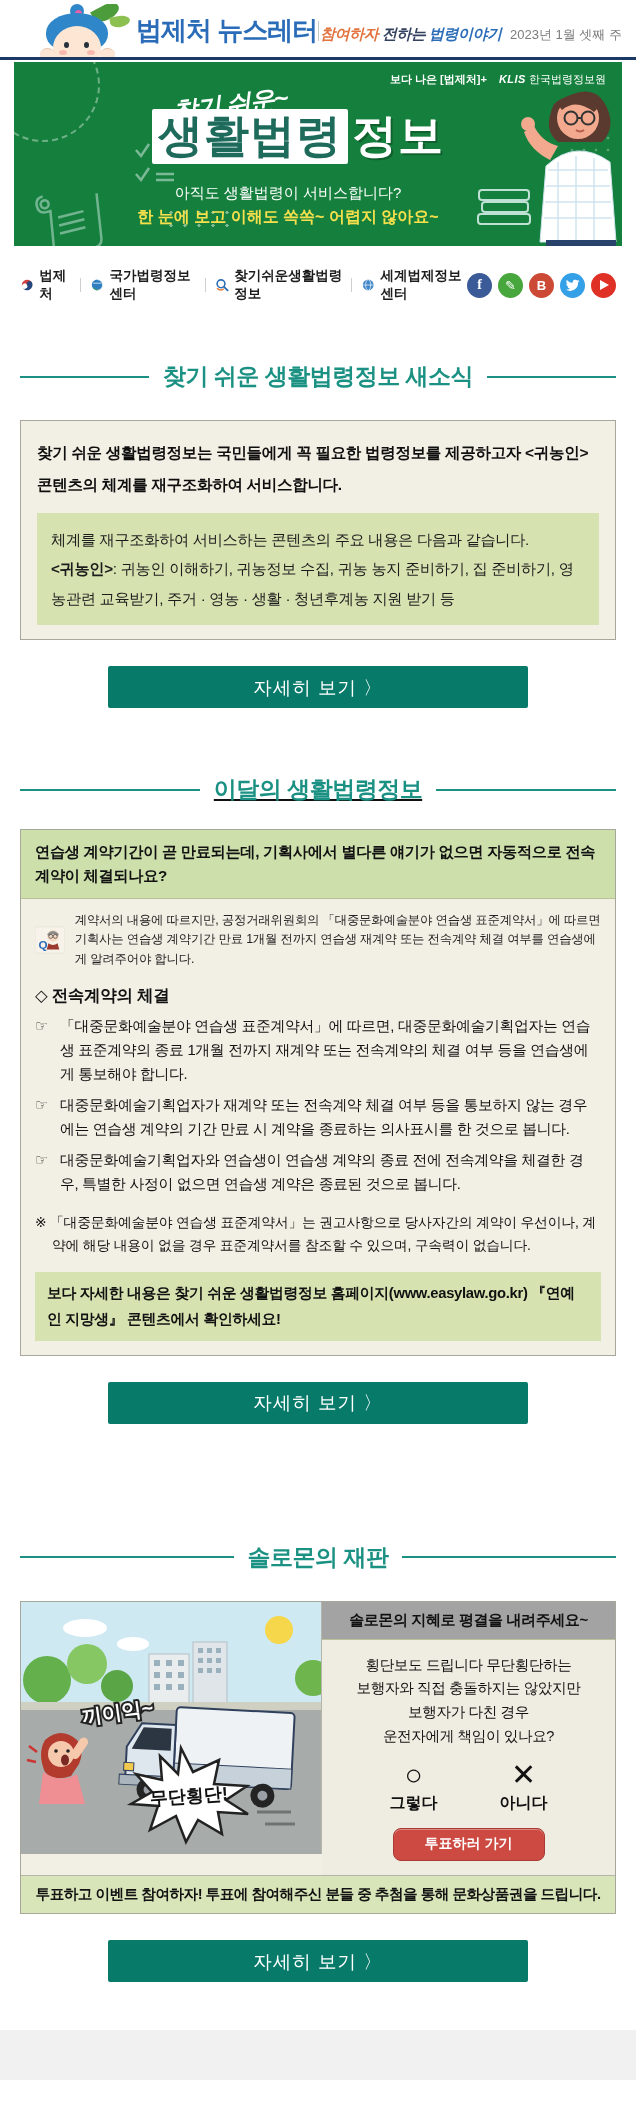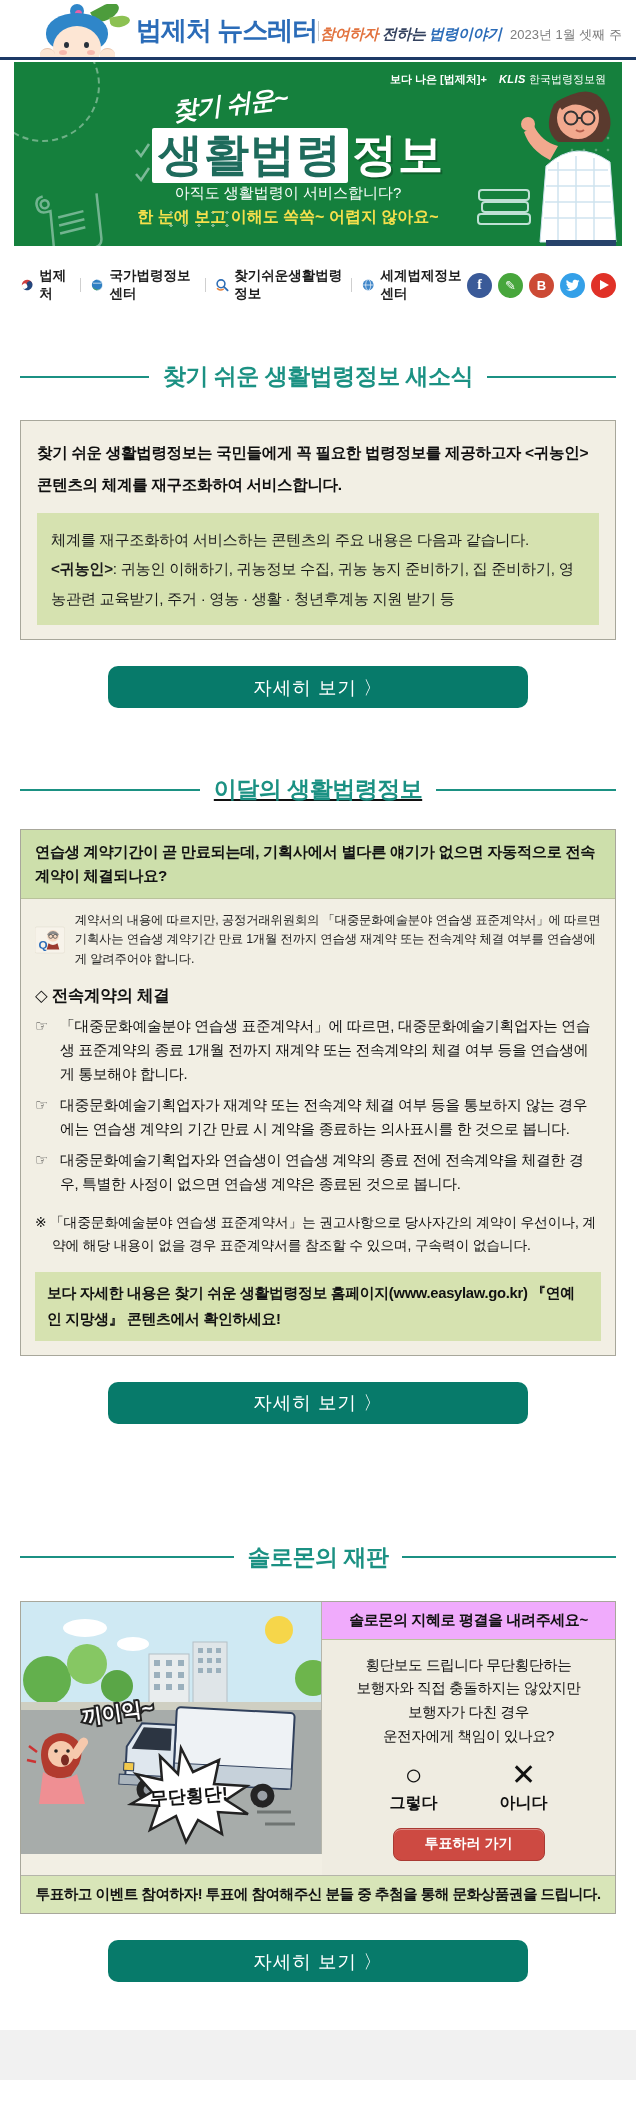--- a/index.html
+++ b/index.html
@@ -31,21 +31,21 @@
 
   
   .banner{position:relative;margin:2px 14px 0;height:184px;background:#15803d;overflow:hidden;}
   .b-dash-circle{position:absolute;left:-28px;top:-34px;width:110px;height:110px;border:2px dashed rgba(255,255,255,.38);border-radius:50%;}
   .b-dots{position:absolute;left:150px;bottom:14px;width:70px;height:26px;background-image:radial-gradient(rgba(255,255,255,.45) 1.5px, transparent 1.6px);background-size:14px 13px;}
   .b-dots2{position:absolute;right:10px;top:70px;width:46px;height:90px;background-image:radial-gradient(rgba(255,255,255,.28) 1.5px, transparent 1.6px);background-size:12px 12px;}
   .b-logos{position:absolute;top:10px;right:16px;display:flex;align-items:center;gap:12px;font-size:11px;color:#fff;}
   .b-logo-moleg{font-weight:700;}
   .b-logo-klis b{font-style:italic;font-weight:800;letter-spacing:.5px;}
   .b-hand{position:absolute;left:158px;top:26px;font-size:25px;font-weight:700;font-style:italic;color:#fff;transform:rotate(-7deg);letter-spacing:-1px;}
-  .b-title{position:absolute;left:0;right:40px;top:63px;text-align:center;white-space:nowrap;font-weight:800;font-size:45px;letter-spacing:1px;}
+  .b-title{position:absolute;left:0;right:40px;top:44px;text-align:center;white-space:nowrap;font-weight:800;font-size:45px;letter-spacing:1px;}
   .b-title .boxed{background:#fff;color:#1e6b5c;padding:1px 6px 3px;border-radius:2px;}
   .b-title .plain{color:#fff;text-shadow:2px 2px 0 rgba(0,0,0,.25);margin-left:4px;}
   .b-sub{position:absolute;left:0;right:60px;top:122px;text-align:center;color:#fff;font-size:15px;}
   .b-tag{position:absolute;left:0;right:60px;top:145px;text-align:center;color:#f7e04c;font-size:16px;font-weight:700;}
   .b-scroll{position:absolute;left:20px;bottom:-8px;opacity:.55;}
   .b-check{position:absolute;left:118px;top:78px;opacity:.6;}
   .b-woman{position:absolute;right:-4px;bottom:0;}
 
   
   .quicklinks{margin:0 14px;padding:21px 6px 20px;display:flex;align-items:center;}
@@ -69,38 +69,38 @@
   .mt-monthly{margin-top:66px;text-decoration:underline;}
   .mt-solomon{margin-top:118px;}
 
   .box{border:1px solid #a8a79b;background:#f2efe4;}
   .news-box{margin-top:28px;padding:16px 16px 14px;}
   .news-intro{font-size:15.5px;font-weight:700;line-height:2.05;color:#0e0e0e;letter-spacing:-0.3px;}
   .news-green{margin-top:12px;background:#d6e2b0;padding:12px 14px;font-size:15.2px;line-height:1.95;color:#1c1c1c;letter-spacing:-0.3px;}
   .news-green .lead{display:block;}
   .news-green b{font-weight:800;}
 
-  .more-btn{display:block;margin:26px auto 0;width:420px;height:42px;background:#077a6a;color:#fff;font-size:18.5px;border:0;border-radius:10px;cursor:pointer;font-family:inherit;letter-spacing:1px;}
+  .more-btn{display:block;margin:26px auto 0;width:420px;height:42px;background:#077a6a;color:#fff;font-size:18.5px;border:0;border-radius:2px;cursor:pointer;font-family:inherit;letter-spacing:1px;}
 
   .monthly-box{margin-top:24px;padding:0;}
   .q-head{background:#cddfab;padding:10px 14px;font-weight:800;font-size:15.2px;line-height:1.55;letter-spacing:-0.3px;border-bottom:1px solid #b9c29b;}
   .q-body{padding:12px 14px 14px;}
   .answer{display:flex;gap:10px;align-items:flex-start;}
   .answer-text{font-size:12.4px;line-height:1.6;color:#222;letter-spacing:-0.2px;}
   .subhead{margin:15px 0 8px;font-size:16.5px;font-weight:800;letter-spacing:-0.3px;}
   .bullet{display:flex;gap:7px;font-size:14.8px;line-height:1.62;margin-top:7px;letter-spacing:-0.3px;}
   .bullet .bm{flex:0 0 18px;color:#333;}
   .note{margin-top:15px;font-size:13.8px;line-height:1.65;padding-left:17px;text-indent:-17px;letter-spacing:-0.2px;}
   .monthly-foot{margin:15px 0 0;background:#d6e2b0;padding:9px 12px;font-weight:800;font-size:14.8px;line-height:1.7;letter-spacing:-0.3px;}
 
   .sol-box{margin-top:28px;padding:0;}
   .sol-top{display:flex;}
   .comic{flex:0 0 300px;width:300px;border-right:1px solid #b5b5aa;background:#cfe9f3;}
   .panel{flex:1;background:#efece1;display:flex;flex-direction:column;}
-  .panel-head{background:#f0abfc;border-bottom:1px solid #b9c29b;padding:9px 6px;text-align:center;font-weight:800;font-size:15px;letter-spacing:-0.4px;}
+  .panel-head{background:#a3a3a3;border-bottom:1px solid #b9c29b;padding:9px 6px;text-align:center;font-weight:800;font-size:15px;letter-spacing:-0.4px;}
   .panel-q{padding:14px 6px 4px;text-align:center;font-size:14.6px;line-height:1.62;letter-spacing:-0.4px;}
   .panel-q span{display:block;}
   .ox-row{display:flex;justify-content:center;gap:62px;padding:8px 0 2px;}
   .ox{text-align:center;cursor:pointer;}
   .ox-sym{font-size:30px;line-height:1;font-weight:800;color:#111;}
   .ox-label{font-size:16px;font-weight:800;margin-top:3px;}
   .vote-btn{margin:12px auto 14px;display:block;width:152px;padding:6px 0 7px;background:#cd4a42;border:1px solid #a93a33;border-radius:8px;color:#fff;font-weight:800;font-size:14px;cursor:pointer;font-family:inherit;box-shadow:inset 0 1px 0 rgba(255,255,255,.35);}
   .event-strip{border-top:1px solid #b5b5aa;background:#d8e5b8;padding:9px 8px;font-weight:800;font-size:14.6px;text-align:center;letter-spacing:-0.5px;}
 
   

